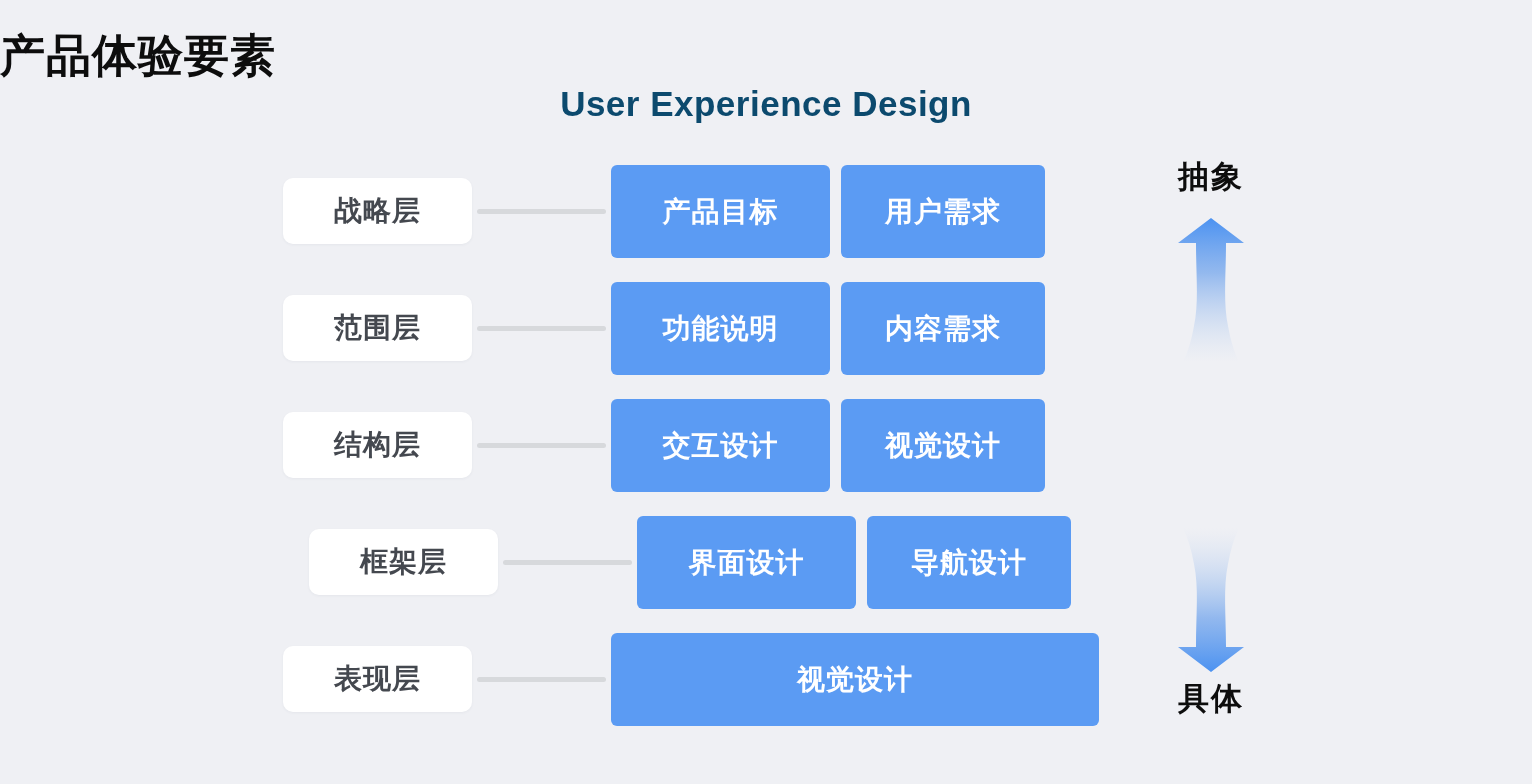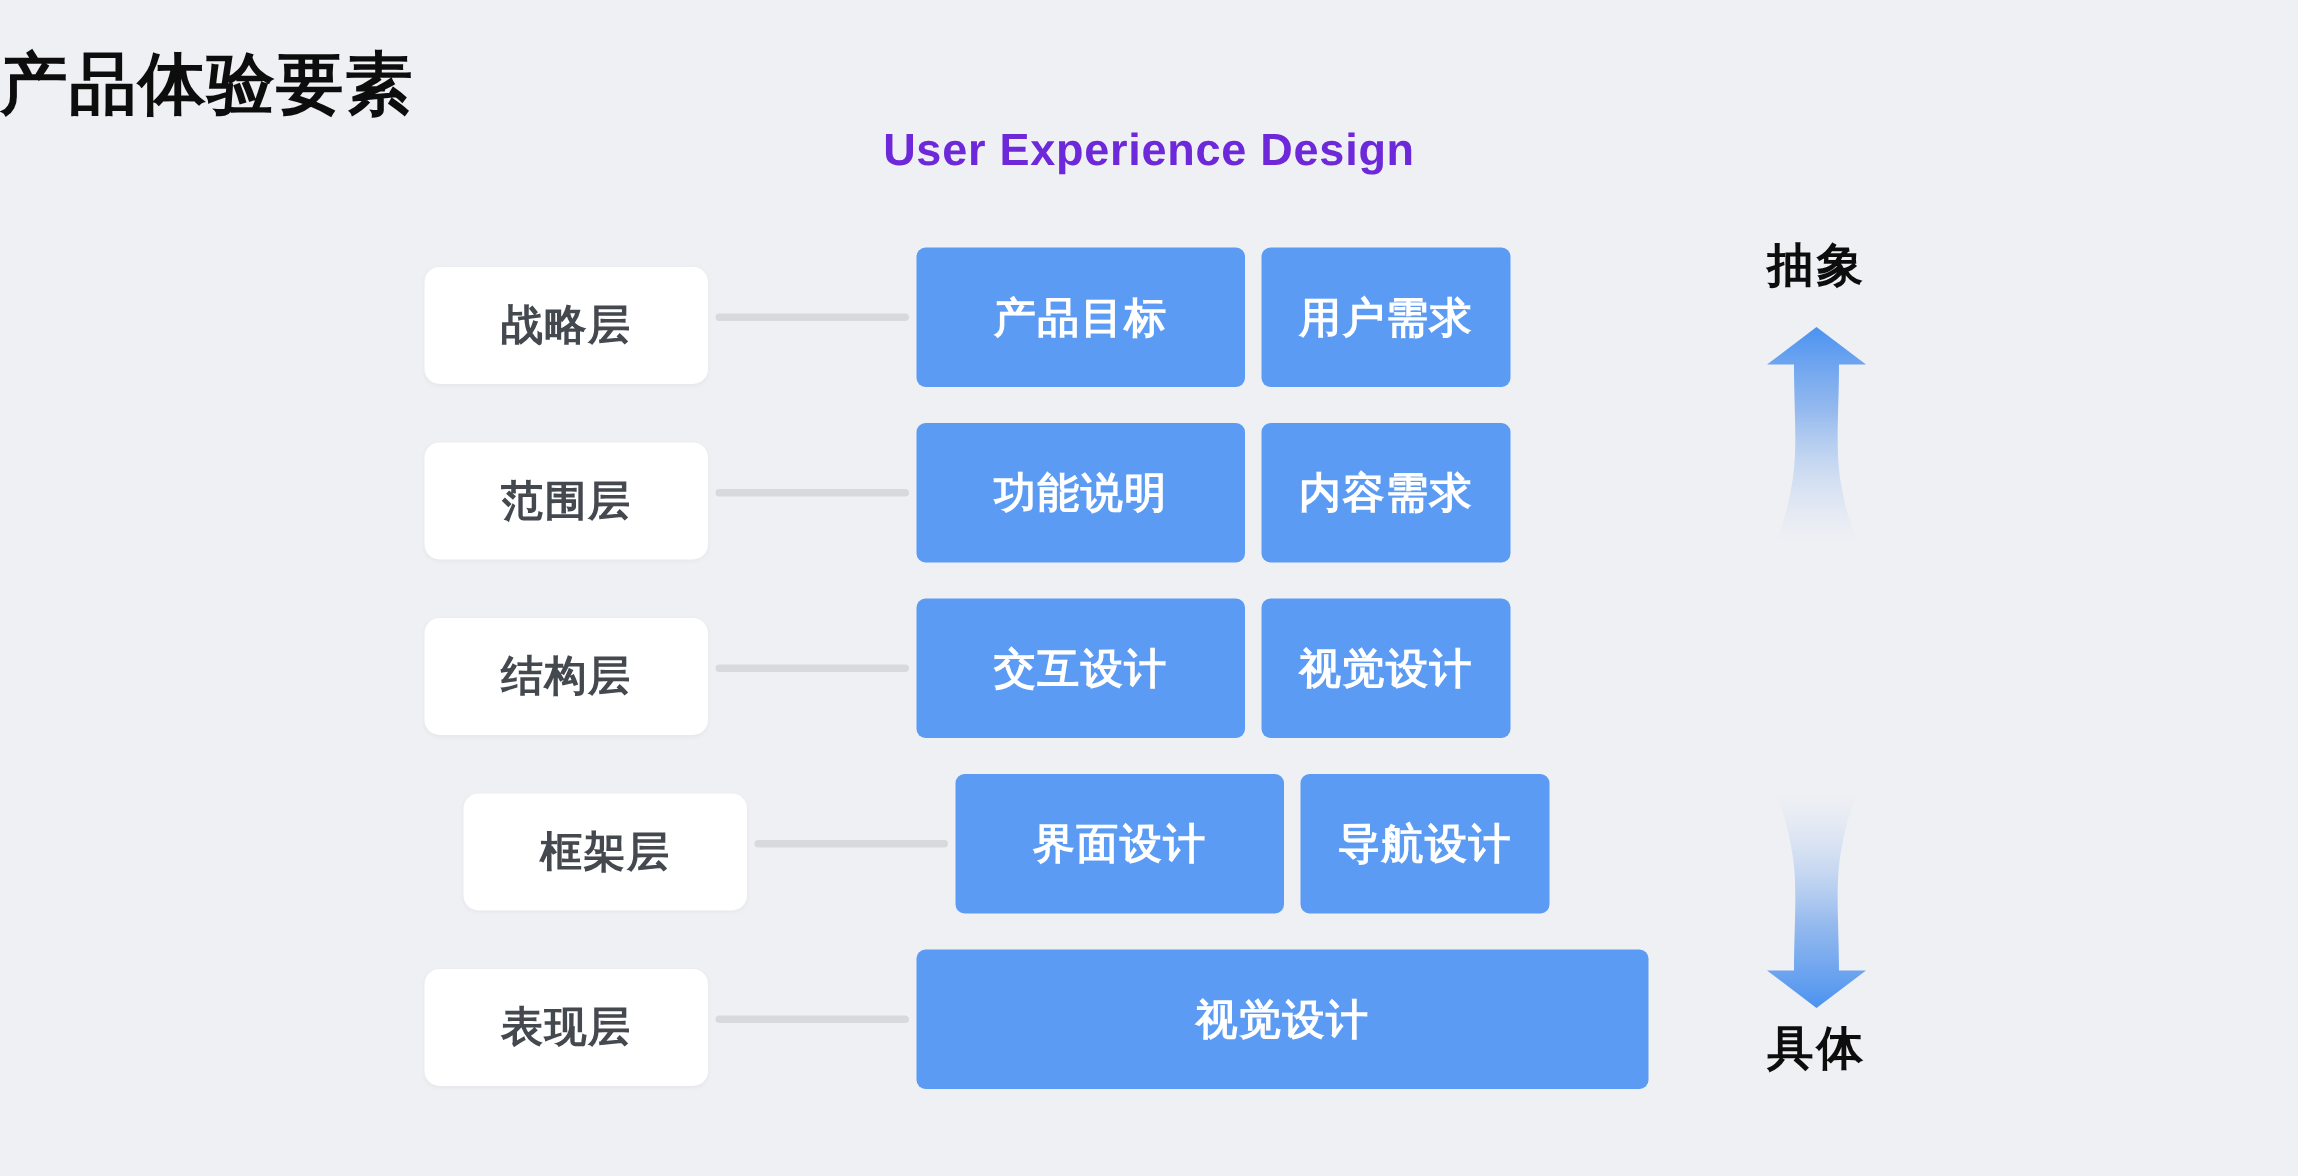--- a/index.html
+++ b/index.html
@@ -24,37 +24,37 @@
     font-weight: 700;
     color: #0D0D0D;
     letter-spacing: 1px;
   }
   .subtitle {
     position: absolute;
     left: 0;
     right: 0;
     top: 84px;
     text-align: center;
-    font-size: 30px;
+    font-size: 35px;
     font-weight: 700;
-    color: #6d28d9;
+    color: #0c4a6e;
     letter-spacing: 0.5px;
   }
   .row {
     position: absolute;
     left: 0;
     width: 100%;
     height: 93px;
   }
   .layer-label {
     position: absolute;
     left: 283px;
     top: 13px;
     width: 189px;
-    height: 78px;
+    height: 66px;
     background: #FFFFFF;
     border-radius: 10px;
     box-shadow: 0 1px 3px rgba(40,50,70,0.05);
     display: flex;
     align-items: center;
     justify-content: center;
     font-size: 28px;
     font-weight: 700;
     color: #44484F;
     letter-spacing: 1px;
@@ -76,21 +76,21 @@
     border-radius: 6px;
     display: flex;
     align-items: center;
     justify-content: center;
     font-size: 28px;
     font-weight: 700;
     color: #FFFFFF;
     letter-spacing: 1px;
   }
   .box.col1 { left: 611px; width: 219px; }
-  .box.col2 { left: 841px; width: 166px; }
+  .box.col2 { left: 841px; width: 204px; }
   .box.wide { left: 611px; width: 488px; text-align: center; }
   .axis-label {
     position: absolute;
     left: 1131px;
     width: 160px;
     text-align: center;
     font-size: 31px;
     font-weight: 700;
     color: #0D0D0D;
     letter-spacing: 2px;

